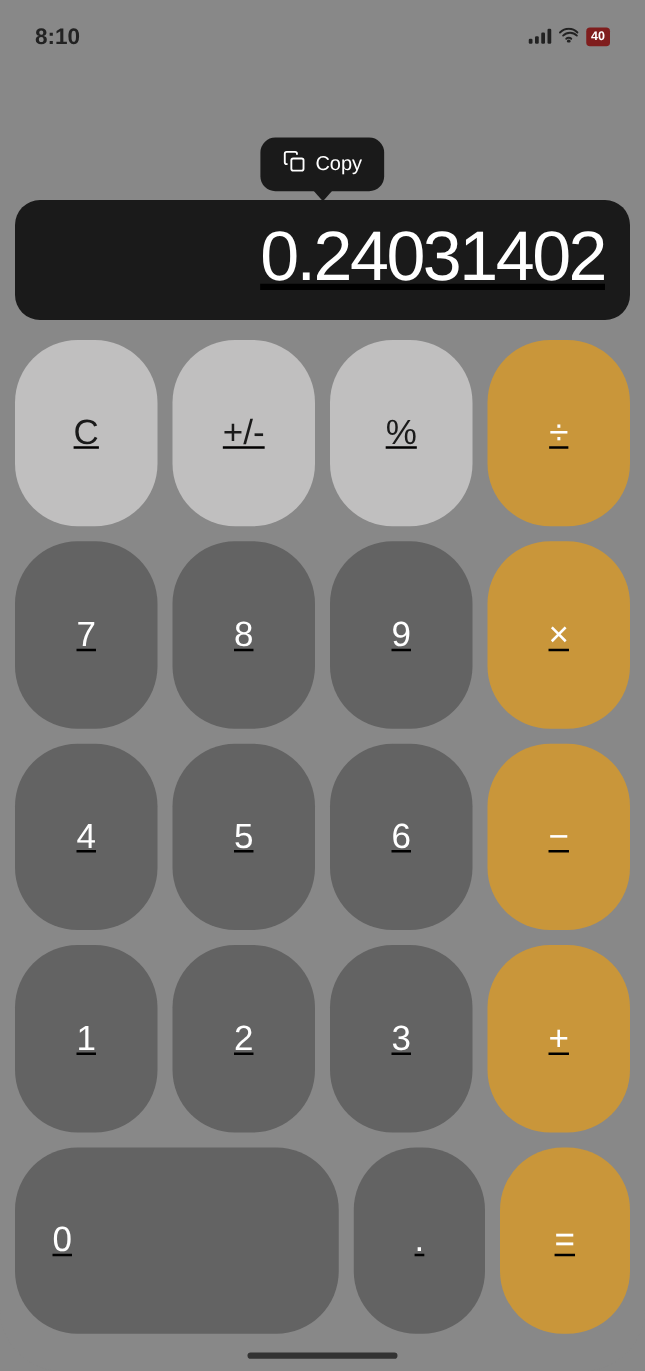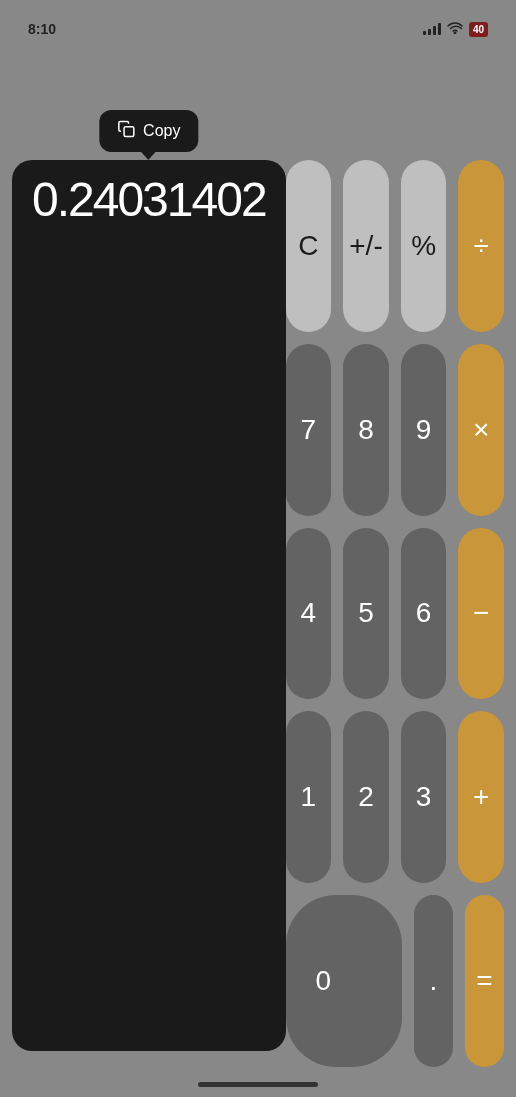--- a/index.html
+++ b/index.html
@@ -17,21 +17,21 @@
     
     .status-bar {
       display: flex;
       justify-content: space-between;
       align-items: center;
       padding: 14px 28px 0 28px;
       height: 44px;
     }
 
     .status-time {
-      font-size: 14px;
+      font-size: 18px;
       font-weight: 600;
       color: #222;
     }
 
     .status-icons {
       display: flex;
       align-items: center;
       gap: 6px;
     }
 
@@ -67,22 +67,23 @@
 
     
     .calculator {
       position: absolute;
       bottom: 0;
       left: 0;
       right: 0;
       top: 160px;
       background: #888888;
       display: flex;
-      flex-direction: row;
+      flex-direction: column;
       padding: 0 12px 30px 12px;
+      text-decoration: underline;
     }
 
     
     .display-area {
       background: #1a1a1a;
       border-radius: 20px;
       padding: 14px 20px 20px 20px;
       margin-bottom: 16px;
       position: relative;
     }
@@ -117,21 +118,21 @@
       border-right: 8px solid transparent;
       border-top: 9px solid #1a1a1a;
     }
 
     .copy-icon {
       font-size: 16px;
     }
 
     .display-value {
       color: #ffffff;
-      font-size: 48px;
+      font-size: 56px;
       font-weight: 200;
       text-align: right;
       letter-spacing: -2px;
       line-height: 1.1;
     }
 
     
     .buttons {
       display: flex;
       flex-direction: column;

